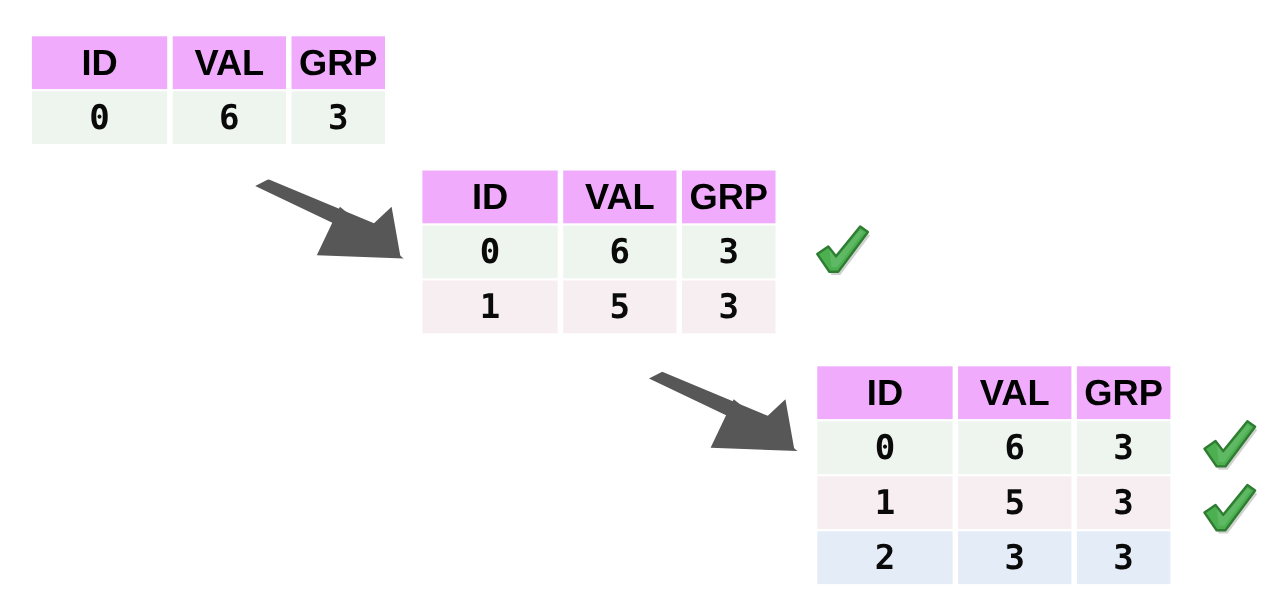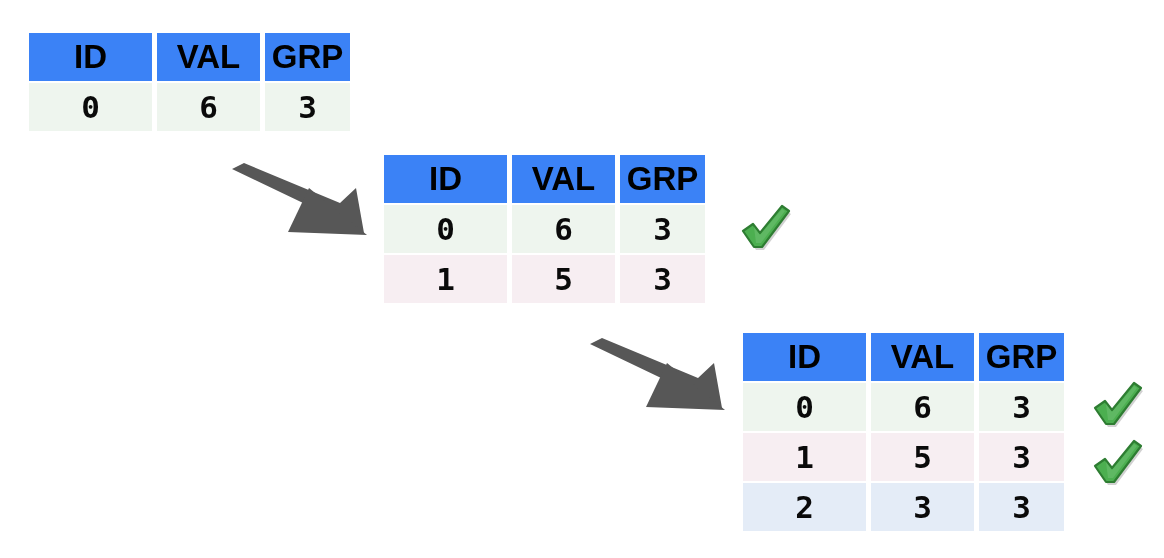--- a/index.html
+++ b/index.html
@@ -38,21 +38,21 @@
     line-height: 48px;
     text-align: center;
     font-size: 31px;
     font-weight: bold;
     color: #0a0a0a;
     font-family: "DejaVu Sans Mono", monospace;
     letter-spacing: 0px;
     box-sizing: border-box;
   }
   .header-row .cell {
-    background: #3b82f6;
+    background: #f0abfc;
     font-family: "Liberation Sans", sans-serif;
     font-size: 33px;
     font-weight: bold;
     color: #000000;
   }
   .c-id  { width: 123px; }
   .c-val { width: 103px; }
   .c-grp { width: 85px; }
 
   .r-green { background: #eef5ee; }

